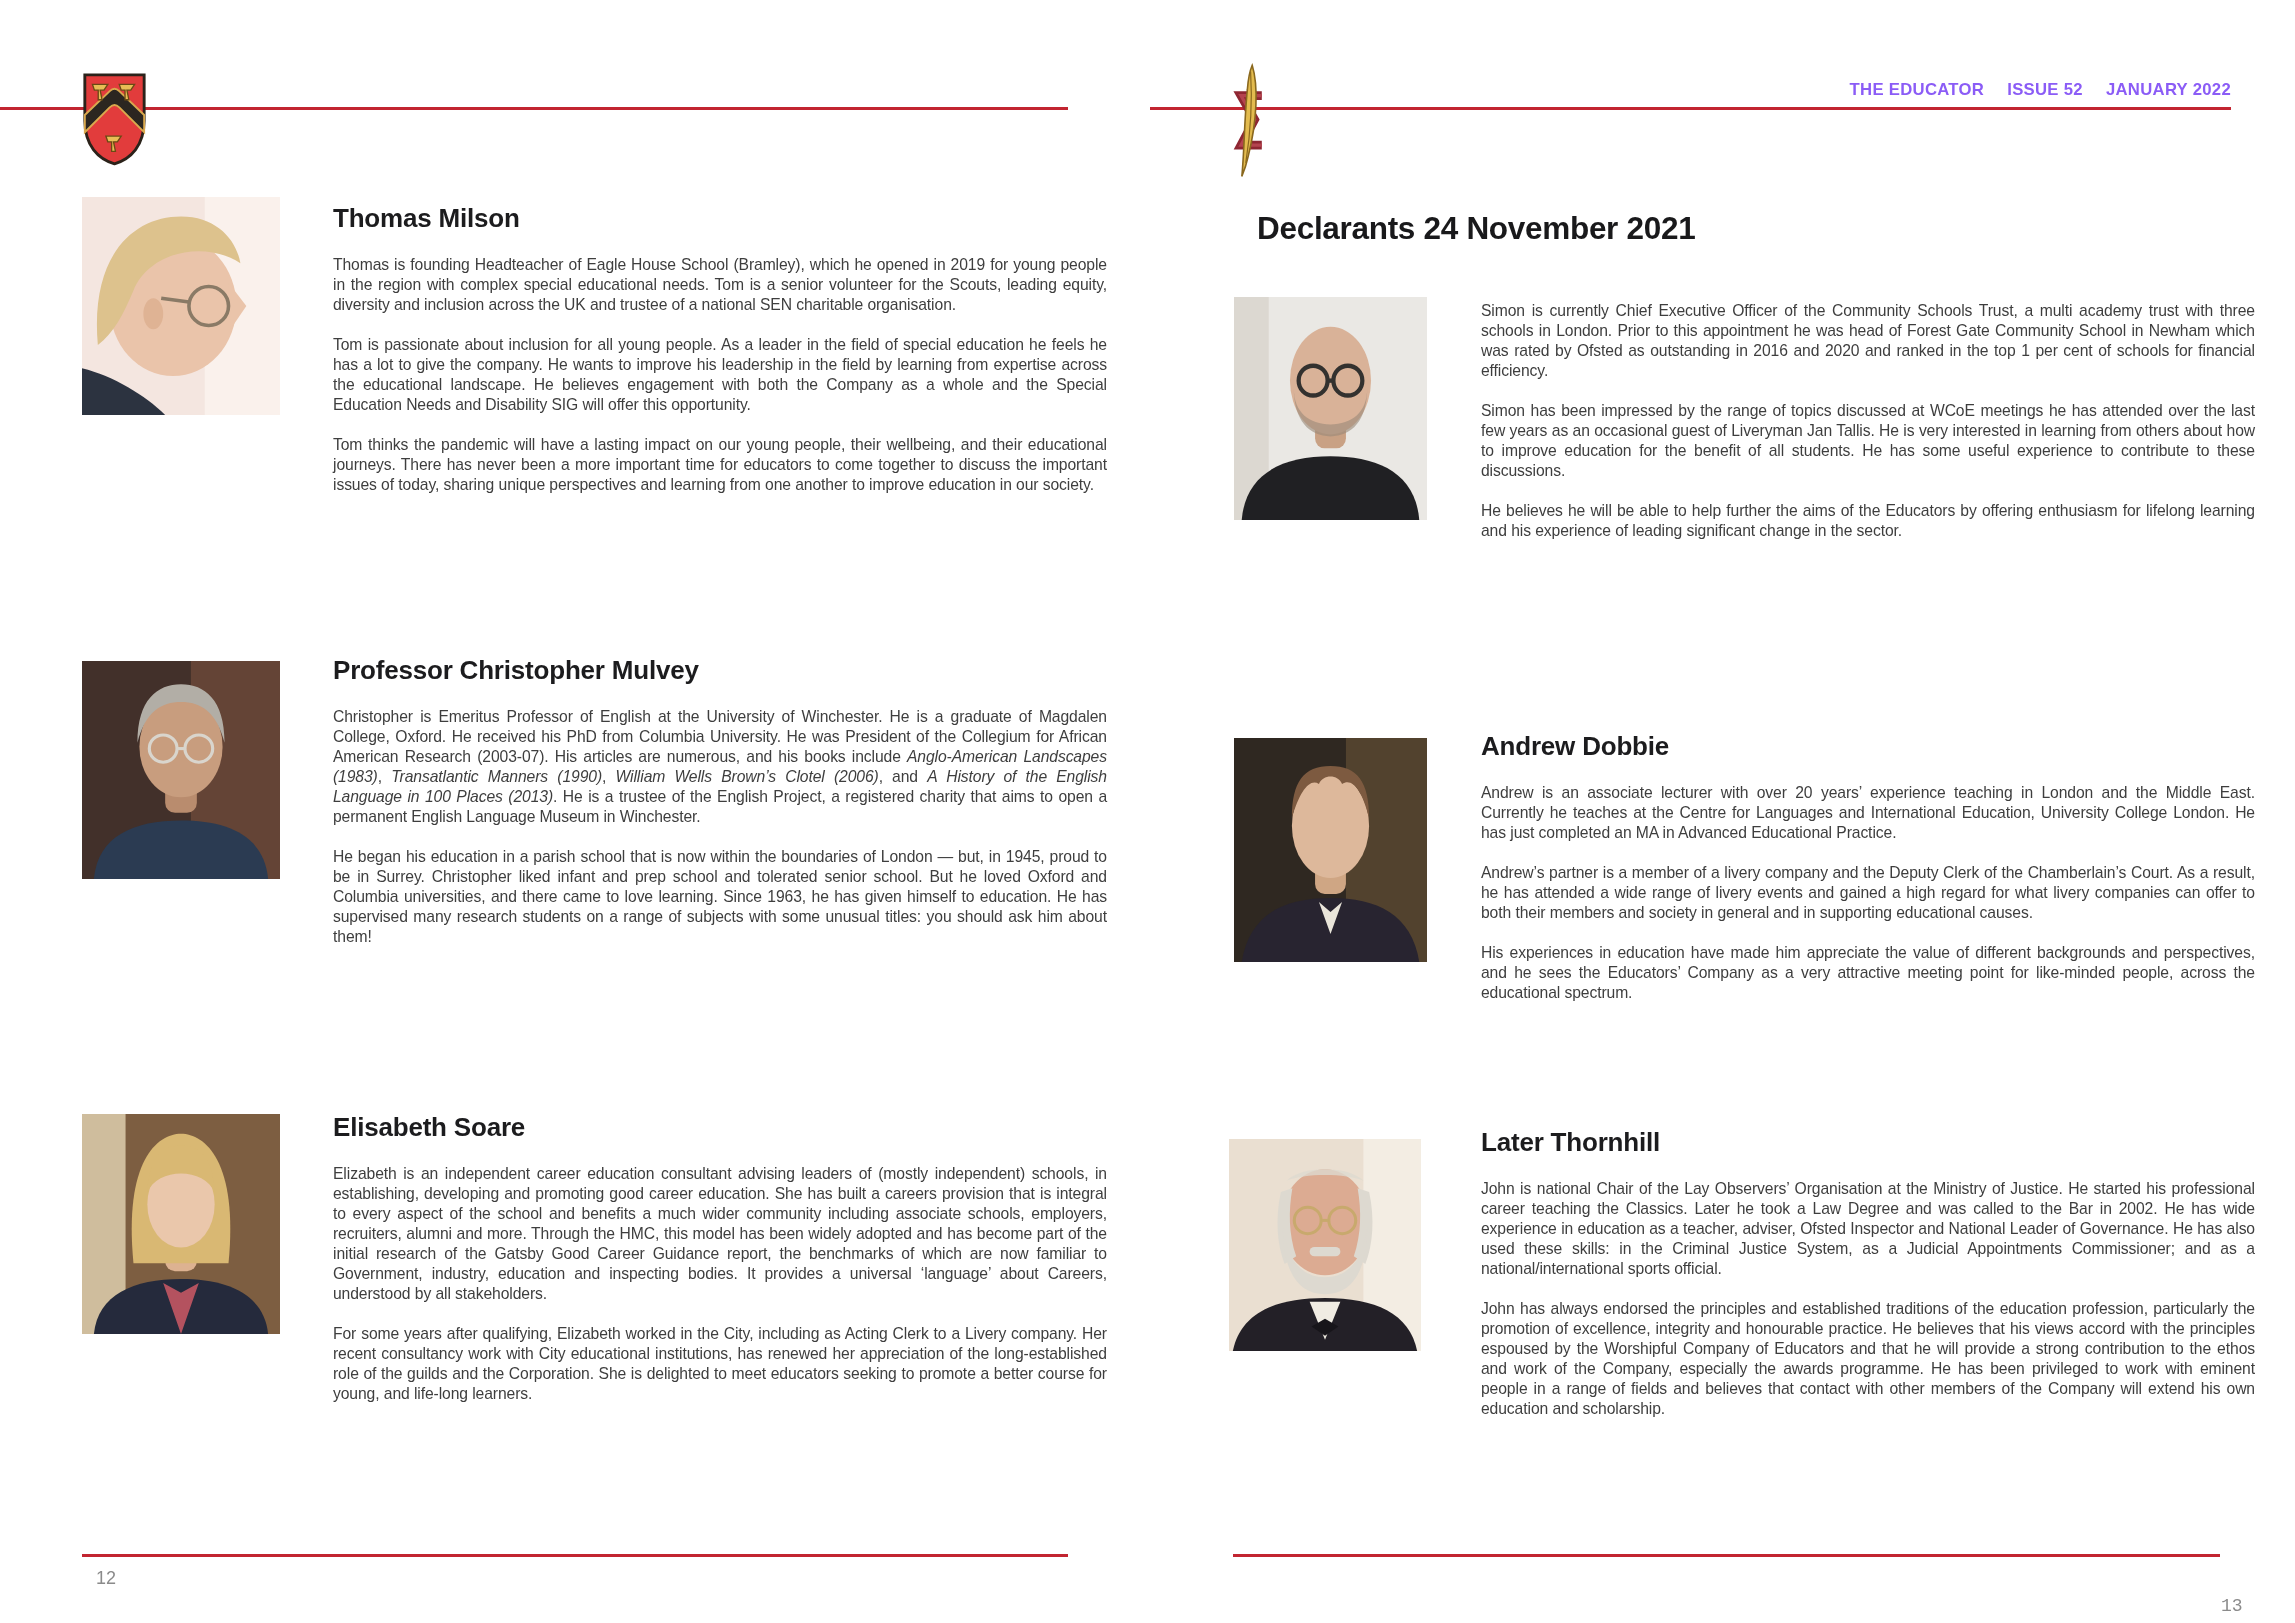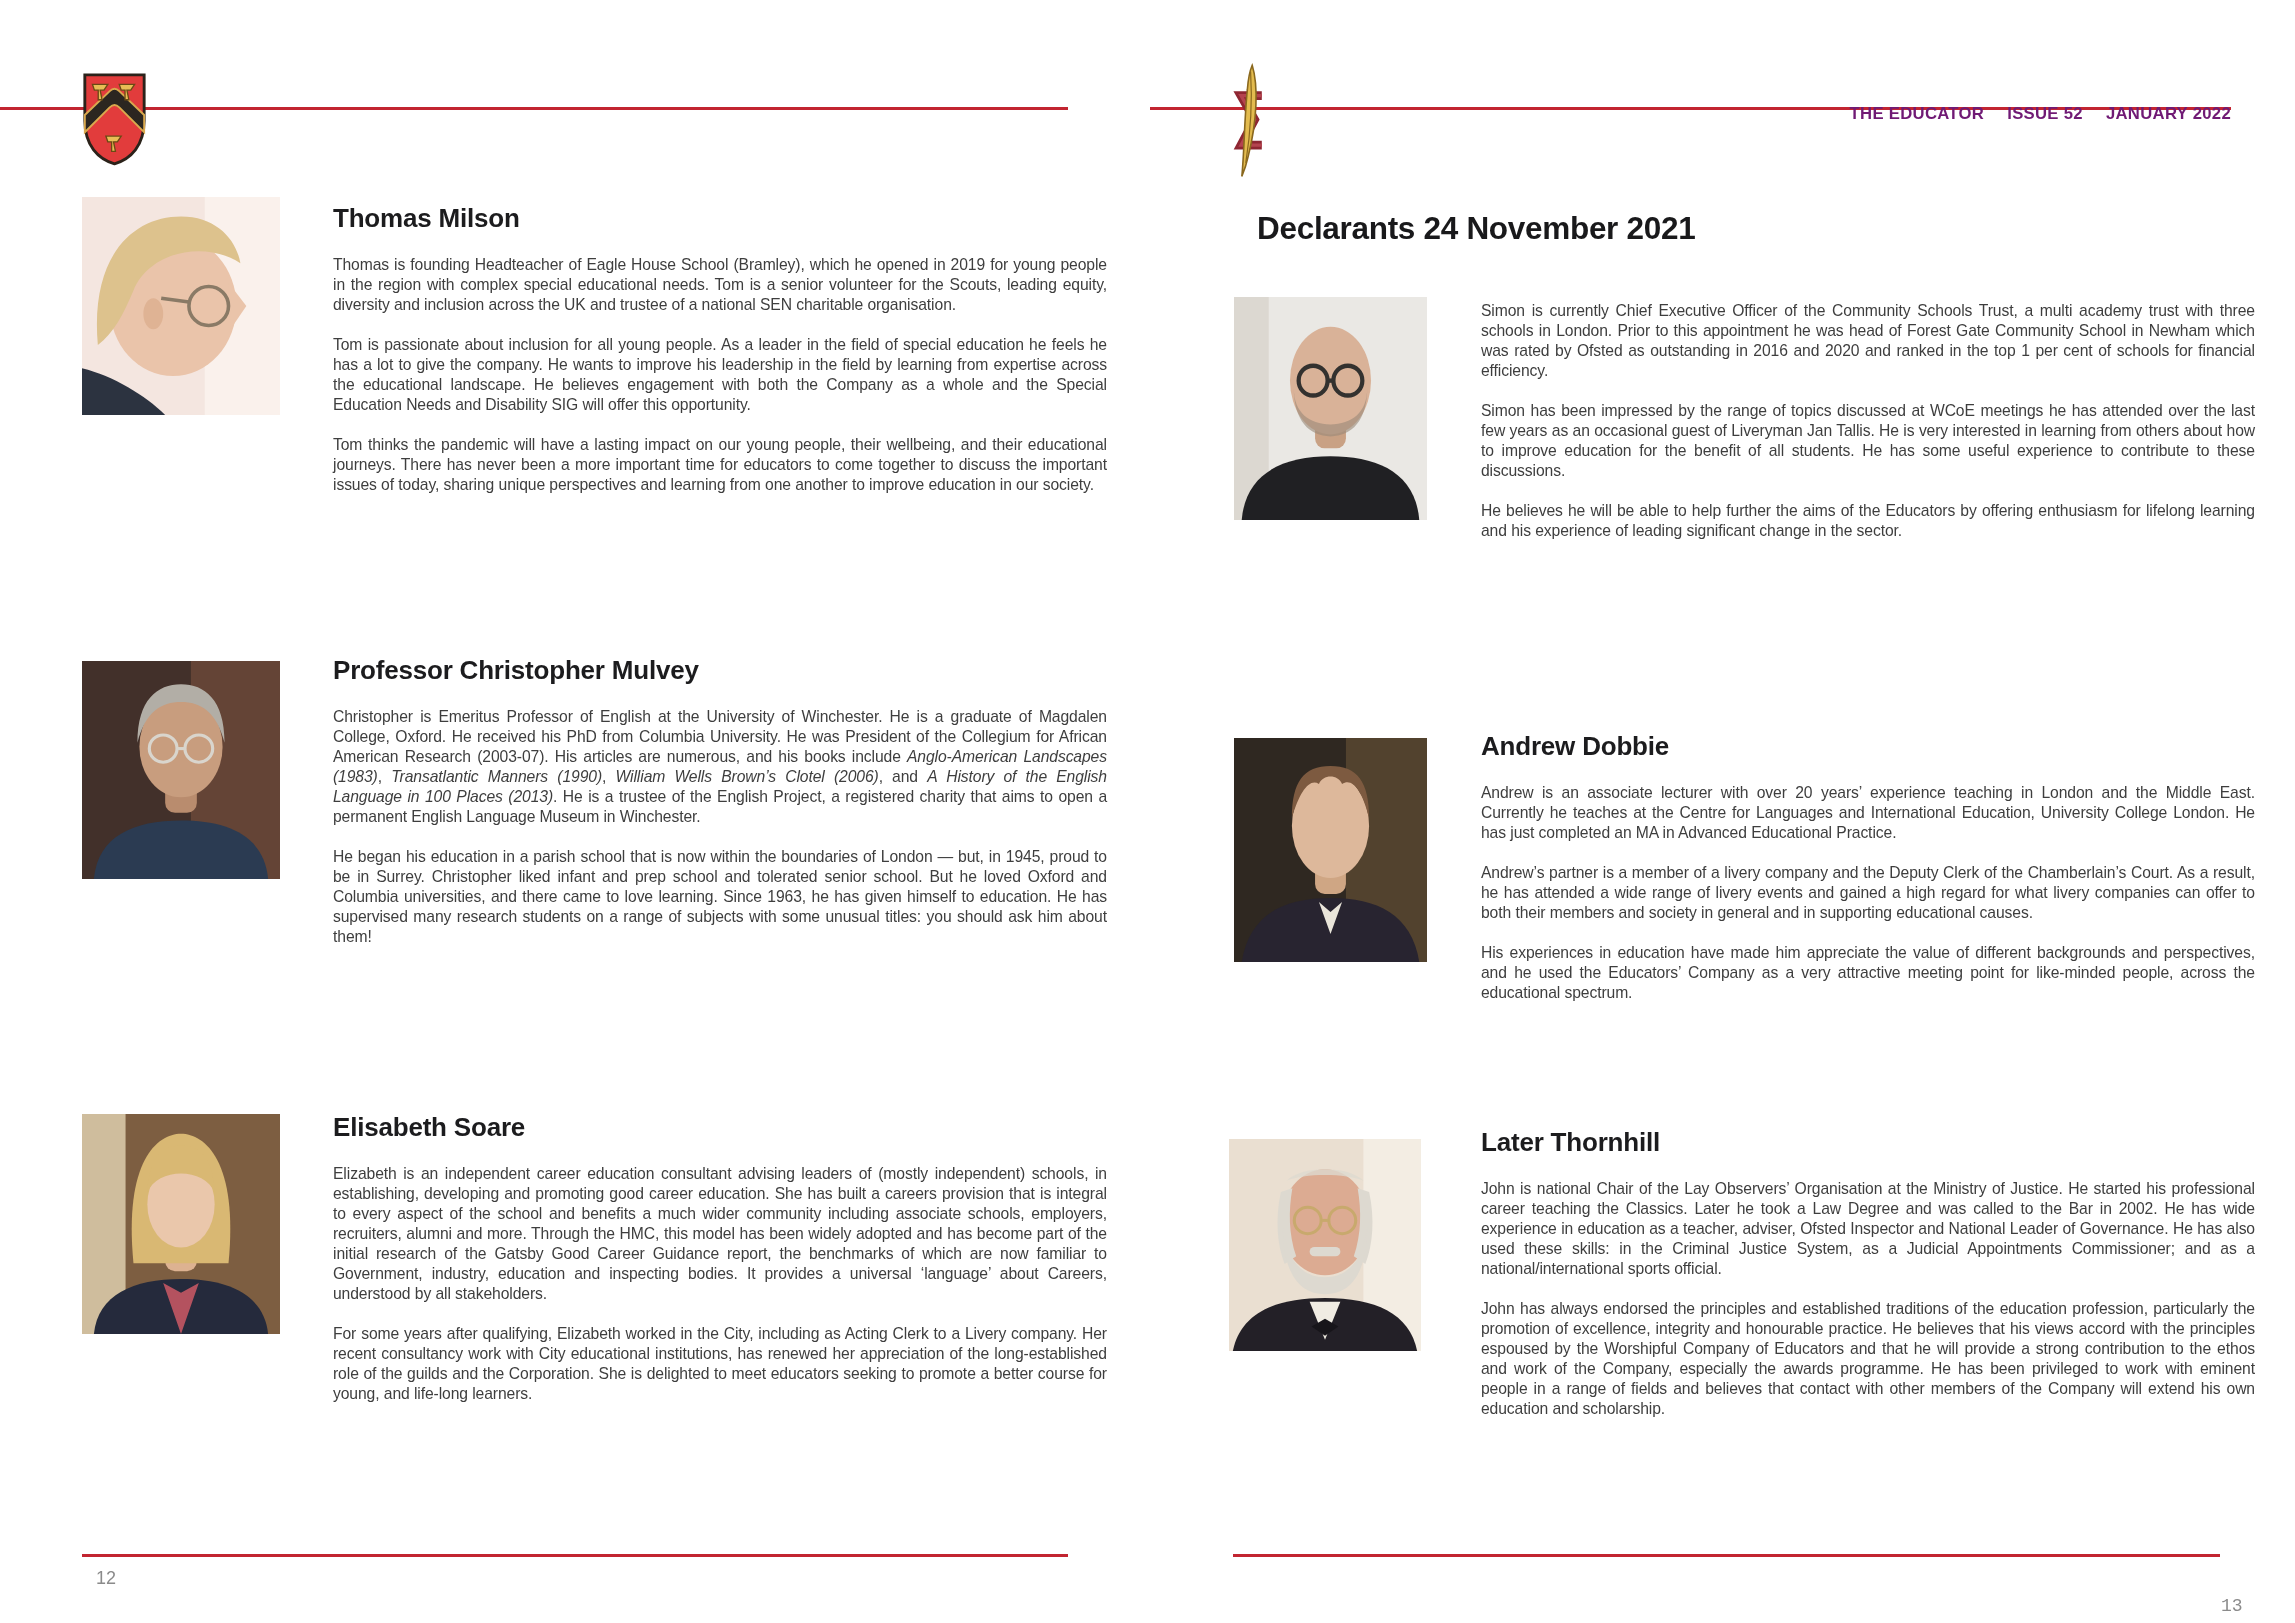--- a/index.html
+++ b/index.html
@@ -11,21 +11,21 @@
   #rule-tl{left:0;top:107px;width:1068px;}
   #rule-tr{left:1150px;top:107px;width:1081px;}
   #rule-bl{left:82px;top:1554px;width:986px;}
   #rule-br{left:1233px;top:1554px;width:987px;}
 
   #shield{position:absolute;left:81px;top:71px;width:67px;height:95px;}
   #emblem{position:absolute;left:1225px;top:62px;width:48px;height:116px;}
 
   #header-meta{
     position:absolute;right:64px;top:80px;text-align:right;
-    font-size:16.7px;font-weight:700;color:#701a75;letter-spacing:0.3px;white-space:nowrap;margin-top:24px;
+    font-size:16.7px;font-weight:700;color:#8b5cf6;letter-spacing:0.3px;white-space:nowrap;
   }
   #header-meta span{display:inline-block;}
   #header-meta .gap{margin-left:23px;}
 
   #declarants-title{
     position:absolute;left:1245px;top:198px;margin:12px;
     font-size:31.5px;font-weight:700;color:#19191b;letter-spacing:-0.3px;
   }
 
   .photo{position:absolute;overflow:hidden;}
@@ -174,21 +174,21 @@
       <path d="M44 82 L50 98 L56 82 L50 87 Z" fill="var(--acc)"></path>
       <rect x="42" y="60" width="16" height="18" rx="5" fill="var(--skin2)"></rect>
       <ellipse cx="50" cy="44" rx="20" ry="26" fill="var(--skin)"></ellipse>
       <path d="M30 40 C30 22 36 14 50 14 C64 14 70 22 70 40 C66 25 61 20 56 23 C54 18 46 18 44 23 C39 20 34 27 30 40 Z" fill="var(--hair)"></path>
     </svg>
   </div>
   <div class="tx" id="tx-4">
     <h2>Andrew Dobbie</h2>
     <p>Andrew is an associate lecturer with over 20 years’ experience teaching in London and the Middle East. Currently he teaches at the Centre for Languages and International Education, University College London. He has just completed an MA in Advanced Educational Practice.</p>
     <p>Andrew’s partner is a member of a livery company and the Deputy Clerk of the Chamberlain’s Court. As a result, he has attended a wide range of livery events and gained a high regard for what livery companies can offer to both their members and society in general and in supporting educational causes.</p>
-    <p>His experiences in education have made him appreciate the value of different backgrounds and perspectives, and he used the Educators’ Company as a very attractive meeting point for like-minded people, across the educational spectrum.</p>
+    <p>His experiences in education have made him appreciate the value of different backgrounds and perspectives, and he sees the Educators’ Company as a very attractive meeting point for like-minded people, across the educational spectrum.</p>
   </div>
 
   <div class="photo" id="ph-5">
     <svg viewBox="0 0 100 112" preserveAspectRatio="none" style="--bg:#eadfd1;--bg2:#f3ede3;--skin:#dcab92;--skin2:#d09c80;--hair:#ddd9d0;--shirt:#232027;--acc:#c8a96d">
       <rect width="100" height="112" fill="var(--bg)"></rect>
       <rect x="70" width="30" height="112" fill="var(--bg2)"></rect>
       <path d="M2 112 C6 92 24 84 50 84 C76 84 94 92 98 112 Z" fill="var(--shirt)"></path>
       <path d="M42 86 L50 106 L58 86 Z" fill="#f0ece3"></path>
       <path d="M43 99 L50 95 L57 99 L50 104 Z" fill="#17151a"></path>
       <ellipse cx="50" cy="44" rx="23" ry="28" fill="var(--skin)"></ellipse>

